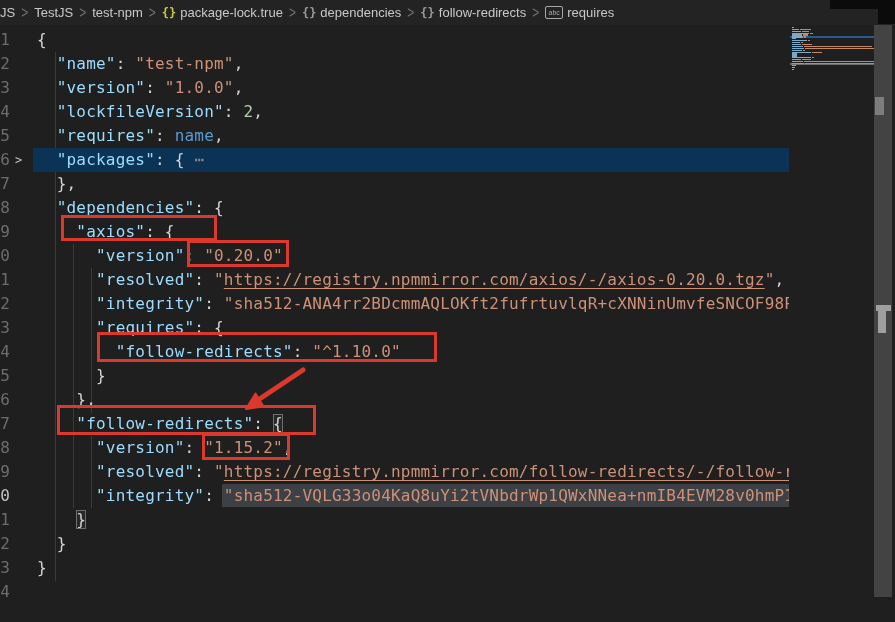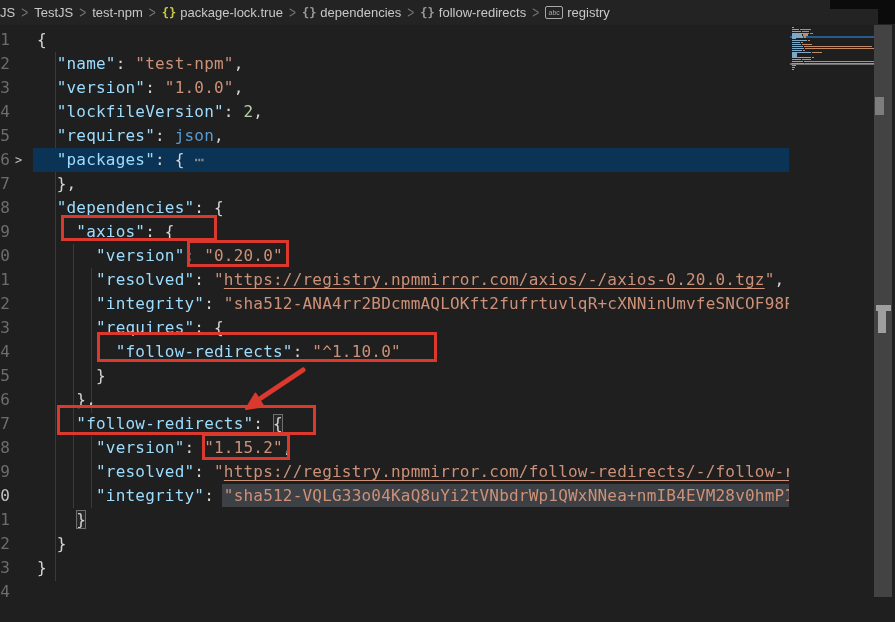--- a/index.html
+++ b/index.html
@@ -72,35 +72,35 @@
         <span>dependencies</span>
       </span>
       <span class="crumb-sep">&gt;</span>
       <span class="crumb">
         <span class="crumb-braces" style="color: rgb(154, 154, 154);">{}</span>
         <span>follow-redirects</span>
       </span>
       <span class="crumb-sep">&gt;</span>
       <span class="crumb">
         <span class="crumb-abc" style="border-color: rgb(168, 168, 168); color: rgb(168, 168, 168);">abc</span>
-        <span>registry</span>
+        <span>requires</span>
       </span>
     </div>
 
   <div class="code-layer">
     <div class="guide" style="left:55px;top:27px;height:529px;"></div>
     <div class="guide" style="left:73px;top:219px;height:264px;"></div>
     <div class="guide" style="left:91px;top:243px;height:145px;"></div>
     <div class="guide" style="left:91px;top:411px;height:72px;"></div>
     <div id="rows">
         <div class="row" style="top: 3px;"><span class="lnum">1</span><span class="ltext"><span class="tok-p">{</span></span></div>
         <div class="row" style="top: 27px;"><span class="lnum">2</span><span class="ltext"><span class="tok-p">  </span><span class="tok-k">"name"</span><span class="tok-p">: </span><span class="tok-s">"test-npm"</span><span class="tok-p">,</span></span></div>
         <div class="row" style="top: 51px;"><span class="lnum">3</span><span class="ltext"><span class="tok-p">  </span><span class="tok-k">"version"</span><span class="tok-p">: </span><span class="tok-s">"1.0.0"</span><span class="tok-p">,</span></span></div>
         <div class="row" style="top: 75px;"><span class="lnum">4</span><span class="ltext"><span class="tok-p">  </span><span class="tok-k">"lockfileVersion"</span><span class="tok-p">: </span><span class="tok-n">2</span><span class="tok-p">,</span></span></div>
-        <div class="row" style="top: 99px;"><span class="lnum">5</span><span class="ltext"><span class="tok-p">  </span><span class="tok-k">"requires"</span><span class="tok-p">: </span><span class="tok-b">json</span><span class="tok-p">,</span></span></div>
+        <div class="row" style="top: 99px;"><span class="lnum">5</span><span class="ltext"><span class="tok-p">  </span><span class="tok-k">"requires"</span><span class="tok-p">: </span><span class="tok-b">name</span><span class="tok-p">,</span></span></div>
         <div class="row" style="top: 123px;"><div class="linehl"></div><span class="lnum">6</span><span class="fold-chevron">&gt;</span><span class="ltext"><span class="tok-p">  </span><span class="tok-k">"packages"</span><span class="tok-p">: {</span><span class="tok-f"> ⋯</span></span></div>
         <div class="row" style="top: 147px;"><span class="lnum">7</span><span class="ltext"><span class="tok-p">  },</span></span></div>
         <div class="row" style="top: 171px;"><span class="lnum">8</span><span class="ltext"><span class="tok-p">  </span><span class="tok-k">"dependencies"</span><span class="tok-p">: {</span></span></div>
         <div class="row" style="top: 195px;"><span class="lnum">9</span><span class="ltext"><span class="tok-p">    </span><span class="tok-k">"axios"</span><span class="tok-p">: {</span></span></div>
         <div class="row" style="top: 219px;"><span class="lnum">10</span><span class="ltext"><span class="tok-p">      </span><span class="tok-k">"version"</span><span class="tok-p">: </span><span class="tok-s">"0.20.0"</span><span class="tok-p">,</span></span></div>
         <div class="row" style="top: 243px;"><span class="lnum">11</span><span class="ltext"><span class="tok-p">      </span><span class="tok-k">"resolved"</span><span class="tok-p">: </span><span class="tok-s">"</span><span class="tok-u">https://registry.npmmirror.com/axios/-/axios-0.20.0.tgz</span><span class="tok-s">"</span><span class="tok-p">,</span></span></div>
         <div class="row" style="top: 267px;"><span class="lnum">12</span><span class="ltext"><span class="tok-p">      </span><span class="tok-k">"integrity"</span><span class="tok-p">: </span><span class="tok-s">"sha512-ANA4rr2BDcmmAQLOKft2fufrtuvlqR+cXNNinUmvfeSNCOF98P</span></span></div>
         <div class="row" style="top: 291px;"><span class="lnum">13</span><span class="ltext"><span class="tok-p">      </span><span class="tok-k">"requires"</span><span class="tok-p">: {</span></span></div>
         <div class="row" style="top: 315px;"><span class="lnum">14</span><span class="ltext"><span class="tok-p">        </span><span class="tok-k">"follow-redirects"</span><span class="tok-p">: </span><span class="tok-s">"^1.10.0"</span></span></div>
         <div class="row" style="top: 339px;"><span class="lnum">15</span><span class="ltext"><span class="tok-p">      }</span></span></div>

